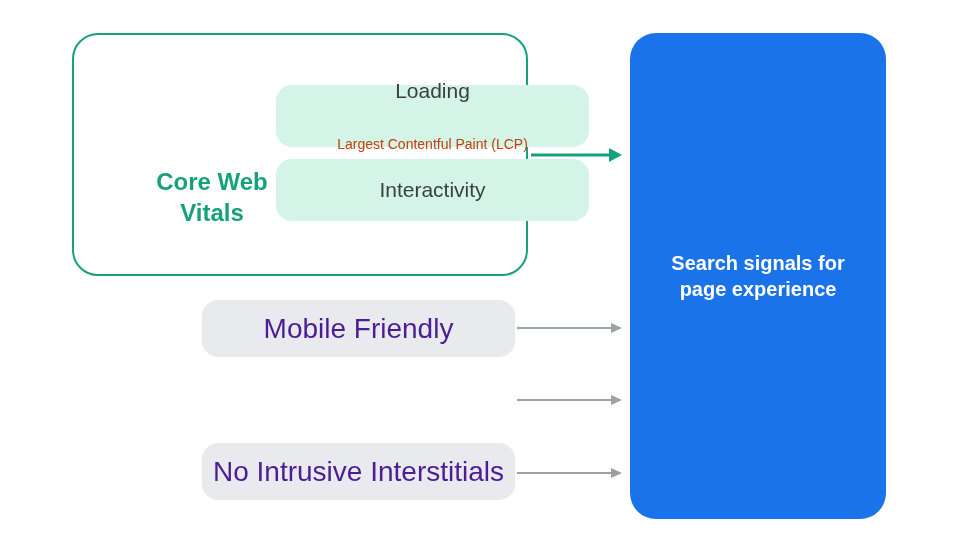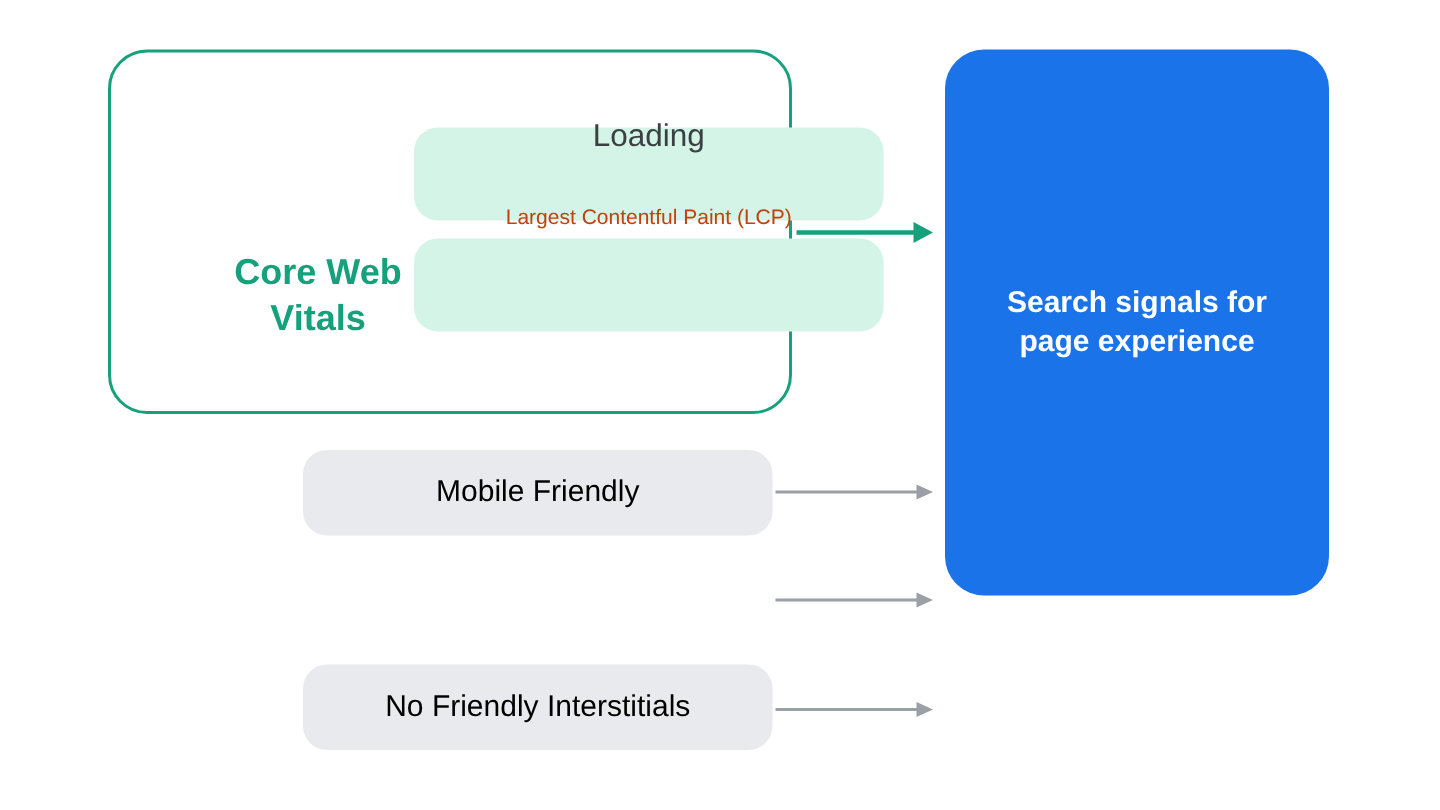--- a/index.html
+++ b/index.html
@@ -65,23 +65,23 @@
     color: #3C4043;
     line-height: 1.25;
   }
   .pill-subtitle {
     font-size: 14px;
     font-weight: 400;
     color: #c2410c;
     line-height: 1.25;
   }
   .pill-label {
-    font-size: 20px;
+    font-size: 28px;
     font-weight: 400;
-    color: #000000;
+    color: #4c1d95;
   }
   .pill.mint-1 { top: 50px; }
   .pill.mint-2 { top: 124px; }
   .pill.mint-3 { top: 197px; }
   .pill.gray-1 { top: 300px; }
   .pill.gray-2 { top: 371px; }
   .pill.gray-3 { top: 443px; }
 
   
   .arrow { position: absolute; }
@@ -111,21 +111,21 @@
   .arrow.gray-1 { top: 322px; }
   .arrow.gray-2 { top: 394px; }
   .arrow.gray-3 { top: 467px; }
 
   
   .result-box {
     position: absolute;
     left: 630px;
     top: 33px;
     width: 256px;
-    height: 364px;
+    height: 486px;
     background: #1A73E8;
     border-radius: 26px;
     display: flex;
     align-items: center;
     justify-content: center;
   }
   .result-label {
     width: 190px;
     text-align: center;
     color: #ffffff;
@@ -141,36 +141,37 @@
 
   <div class="cwv-group">
     <div class="cwv-label">Core Web Vitals</div>
 
     <div class="pill mint mint-1">
       <div class="pill-title">Loading</div>
       <div class="pill-subtitle">Largest Contentful Paint (LCP)</div>
     </div>
 
     <div class="pill mint mint-2">
+      <div class="pill-title">Interactivity</div>
     </div>
 
   </div>
 
   <div class="arrow teal">
     <div class="line"></div>
     <div class="head"></div>
   </div>
 
   <div class="pill gray gray-1">
     <div class="pill-label">Mobile Friendly</div>
   </div>
 
 
   <div class="pill gray gray-3">
-    <div class="pill-label">No Friendly Interstitials</div>
+    <div class="pill-label">No Intrusive Interstitials</div>
   </div>
 
   <div class="arrow gray gray-1">
     <div class="line"></div>
     <div class="head"></div>
   </div>
   <div class="arrow gray gray-2">
     <div class="line"></div>
     <div class="head"></div>
   </div>

